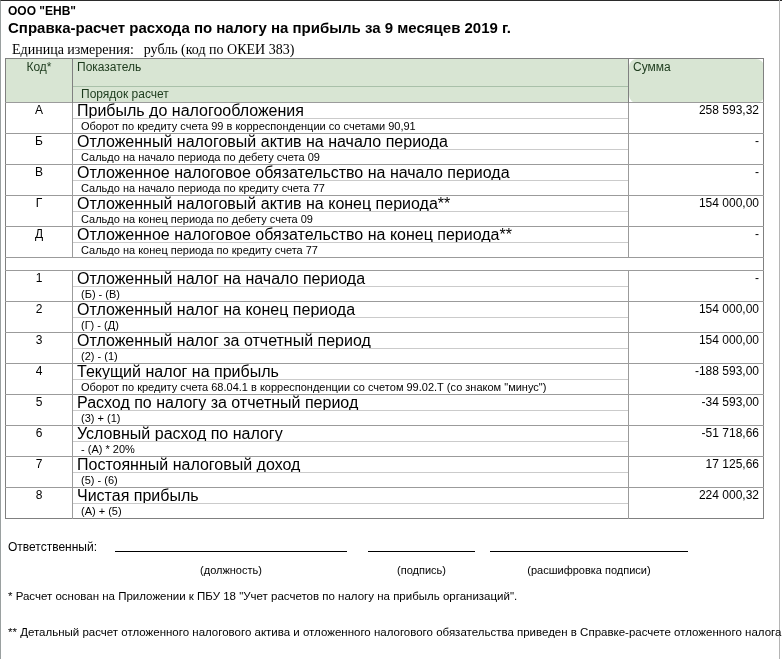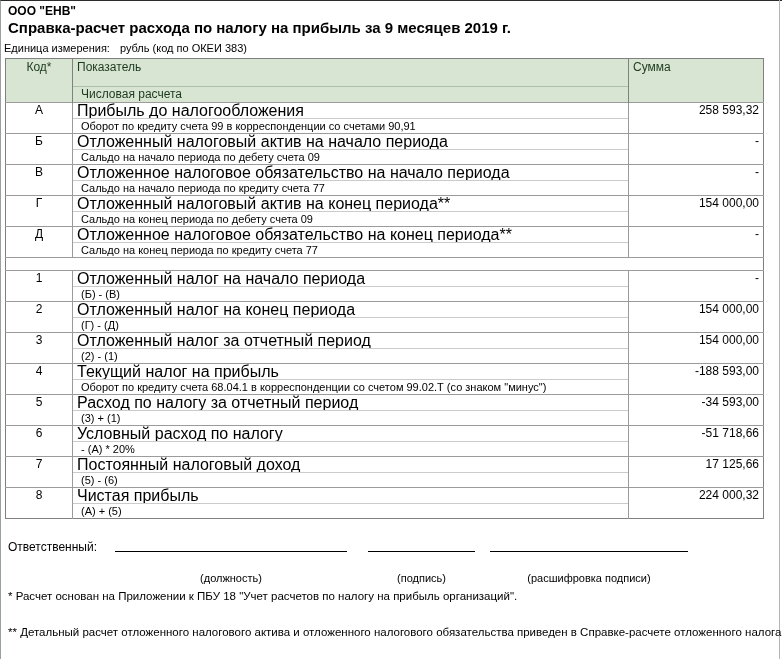--- a/index.html
+++ b/index.html
@@ -8,53 +8,53 @@
     font-family:"Liberation Sans", sans-serif; color:#000; overflow:hidden;
   }
   .frame {
     position:absolute; inset:0; pointer-events:none;
     border-top:1px solid #2b2b2b; border-left:1px solid #9aa0a0;
   }
   .right-edge { position:absolute; top:0; left:779px; width:1px; height:659px; background:#b5b5b5; }
 
   .company { position:absolute; left:8px; top:4px; font-size:12px; font-weight:bold; white-space:nowrap; }
   .title   { position:absolute; left:8px; top:19px; font-size:15px; font-weight:bold; white-space:nowrap; }
-  .unit    { position:absolute; left:4px; top:42px; font-size:11px; white-space:nowrap; }
+  .unit    { position:absolute; left:12px; top:42px; font-size:14px; white-space:nowrap;font-family:Liberation Serif, serif; }
   .unit .unit-value { margin-left:10px; }
 
   table.report {
     position:absolute; left:5px; top:58px; width:758px;
     border-collapse:collapse; table-layout:fixed;
   }
   table.report td { vertical-align:top; overflow:hidden; white-space:nowrap; line-height:13px; }
   table.report { border:1px solid #808080; }
 
   
   tr.h td { background:#d8e5d3; color:#1c3a1c; font-size:12px; }
   td.h-code { text-align:center; padding-top:2px; border-right:1px solid #808080; }
   td.h-ind  { padding:2px 0 0 4px; }
-  td.h-sum  { padding:2px 0 0 4px; border-left:1px solid #808080; }
+  td.h-sum  { padding:2px 0 0 4px; border-left:1px solid #808080;border-radius:8px; }
   td.h-ord  { padding:1px 0 0 8px; border-top:1px solid #a9c0a9; }
   tr.h2 { height:16px; }
   tr.h1 { height:28px; }
   tr.h td { border-bottom-color:#808080; }
 
   
   tr.row-main { height:16px; }
   tr.row-sub  { height:15px; }
   tr.row-main td { border-top:1px solid #9b9b9b; }
   td.c-code { text-align:center; font-size:12px; padding-top:1px; border-right:1px solid #9b9b9b; }
   td.c-ind  { font-size:16px; padding:1px 0 0 4px; }
   td.c-sum  { text-align:right; font-size:12px; padding:1px 4px 0 12px; border-left:1px solid #9b9b9b; }
   td.c-ord  { font-size:11px; padding:1px 0 0 8px; border-top:1px solid #cbcbcb; }
   tr.spacer-row td { height:10px; border-top:1px solid #9b9b9b; }
 
   
   .responsible { position:absolute; left:8px; top:540px; font-size:12px; }
-  .sig { position:absolute; top:551px; border-top:1px solid #000; font-size:11px; text-align:center; padding-top:20px; }
+  .sig { position:absolute; top:551px; border-top:1px solid #000; font-size:11px; text-align:center; padding-top:12px; }
   .sig-1 { left:115px; width:232px; }
   .sig-2 { left:368px; width:107px; }
   .sig-3 { left:490px; width:198px; }
 
   .fn { position:absolute; left:8px; font-size:11.5px; line-height:14px; white-space:nowrap; }
   .fn-1 { top:589px; }
   .fn-2 { top:625px; }
 </style>
 </head>
 <body>
@@ -74,21 +74,21 @@
       <col style="width:556px">
       <col style="width:135px">
     </colgroup>
   <tbody id="tbody">
     <tr class="h h1">
       <td class="h-code" rowspan="2">Код*</td>
       <td class="h-ind">Показатель</td>
       <td class="h-sum" rowspan="2">Сумма</td>
     </tr>
     <tr class="h h2">
-      <td class="h-ord">Числовая расчета</td>
+      <td class="h-ord">Порядок расчет</td>
     </tr>
   <tr class="row-main">
         <td class="c-code" rowspan="2">А</td>
         <td class="c-ind">Прибыль до налогообложения</td>
         <td class="c-sum" rowspan="2">258 593,32</td>
       </tr>
       <tr class="row-sub">
         <td class="c-ord">Оборот по кредиту счета 99 в корреспонденции со счетами 90,91</td>
       </tr>
       <tr class="row-main">

